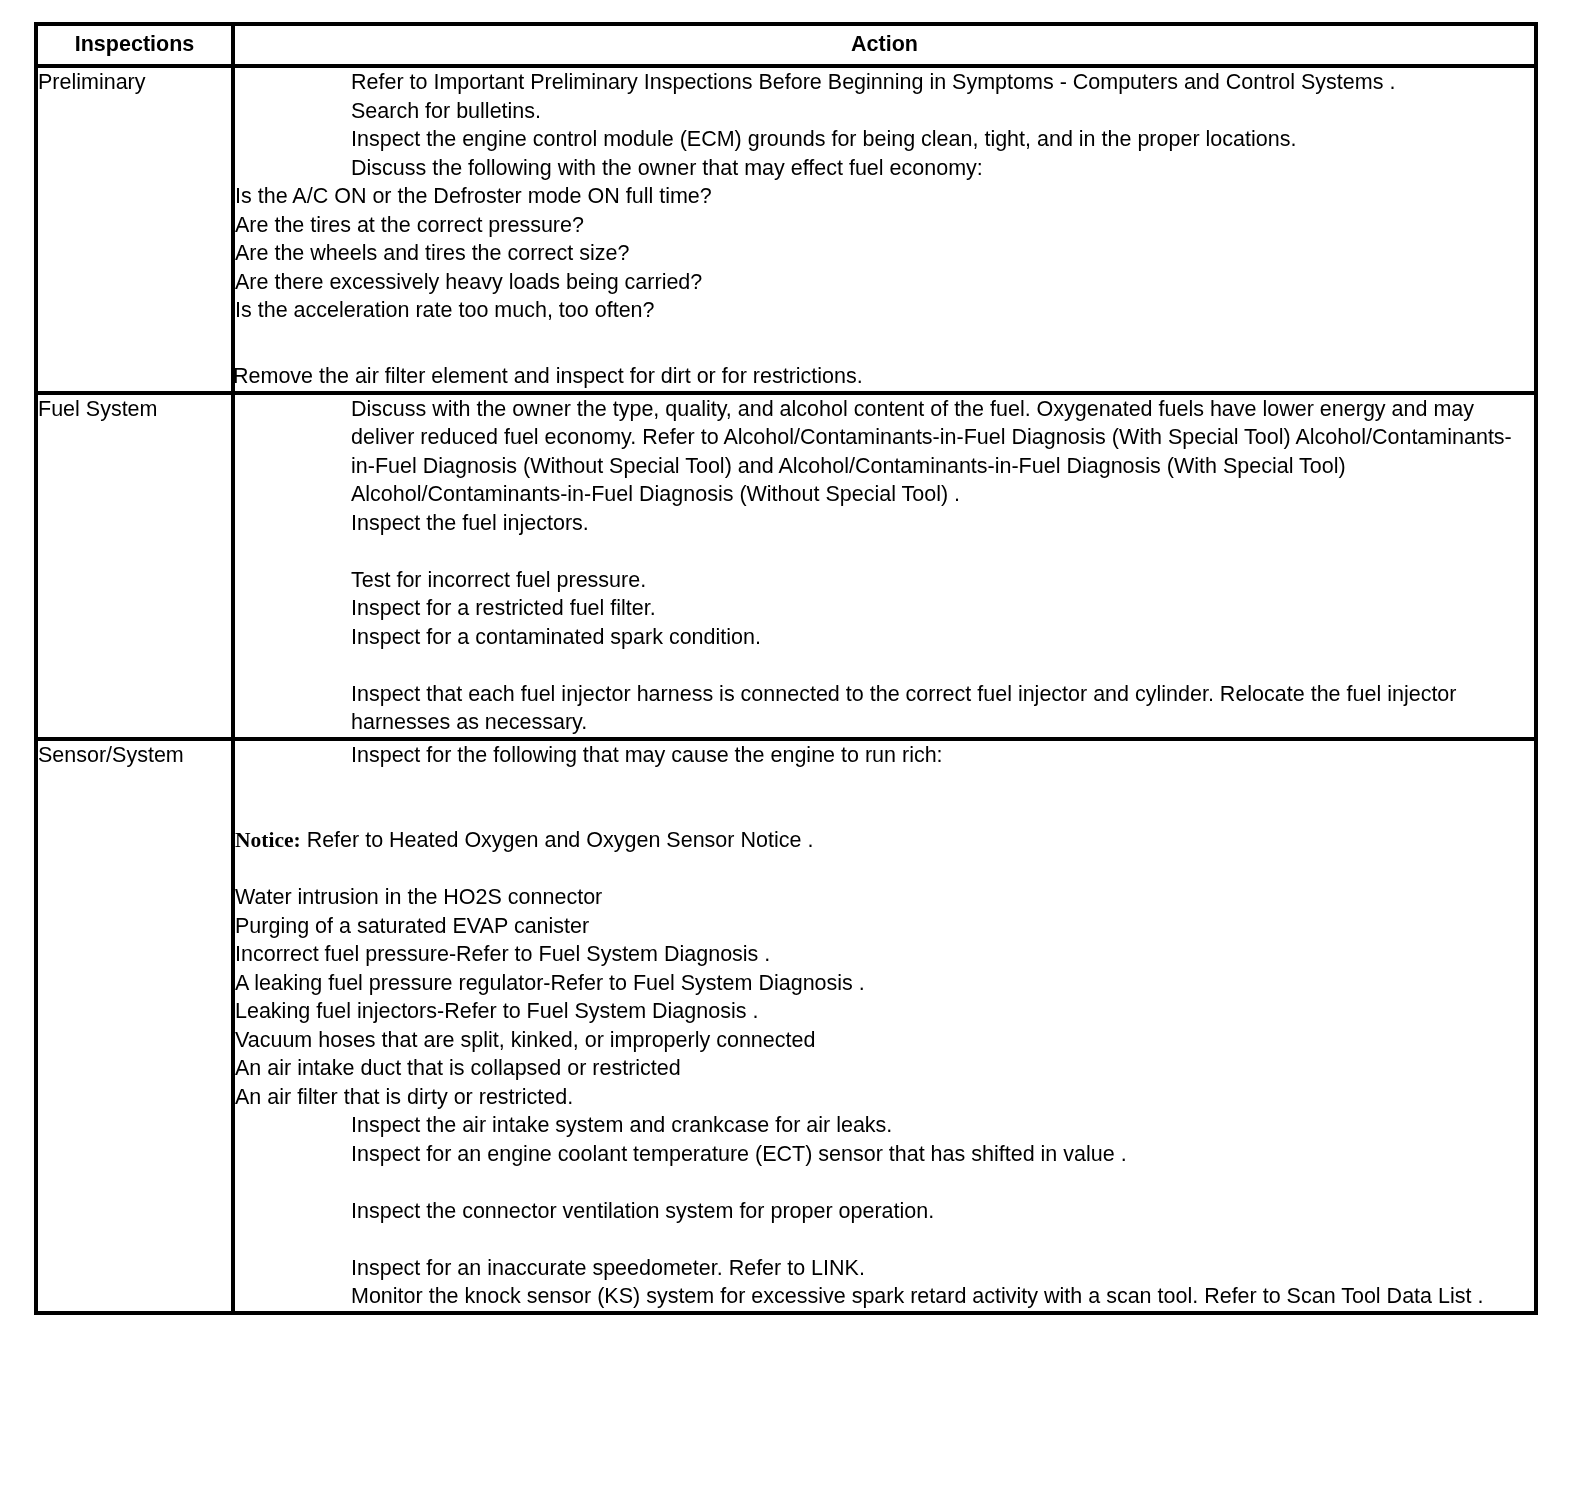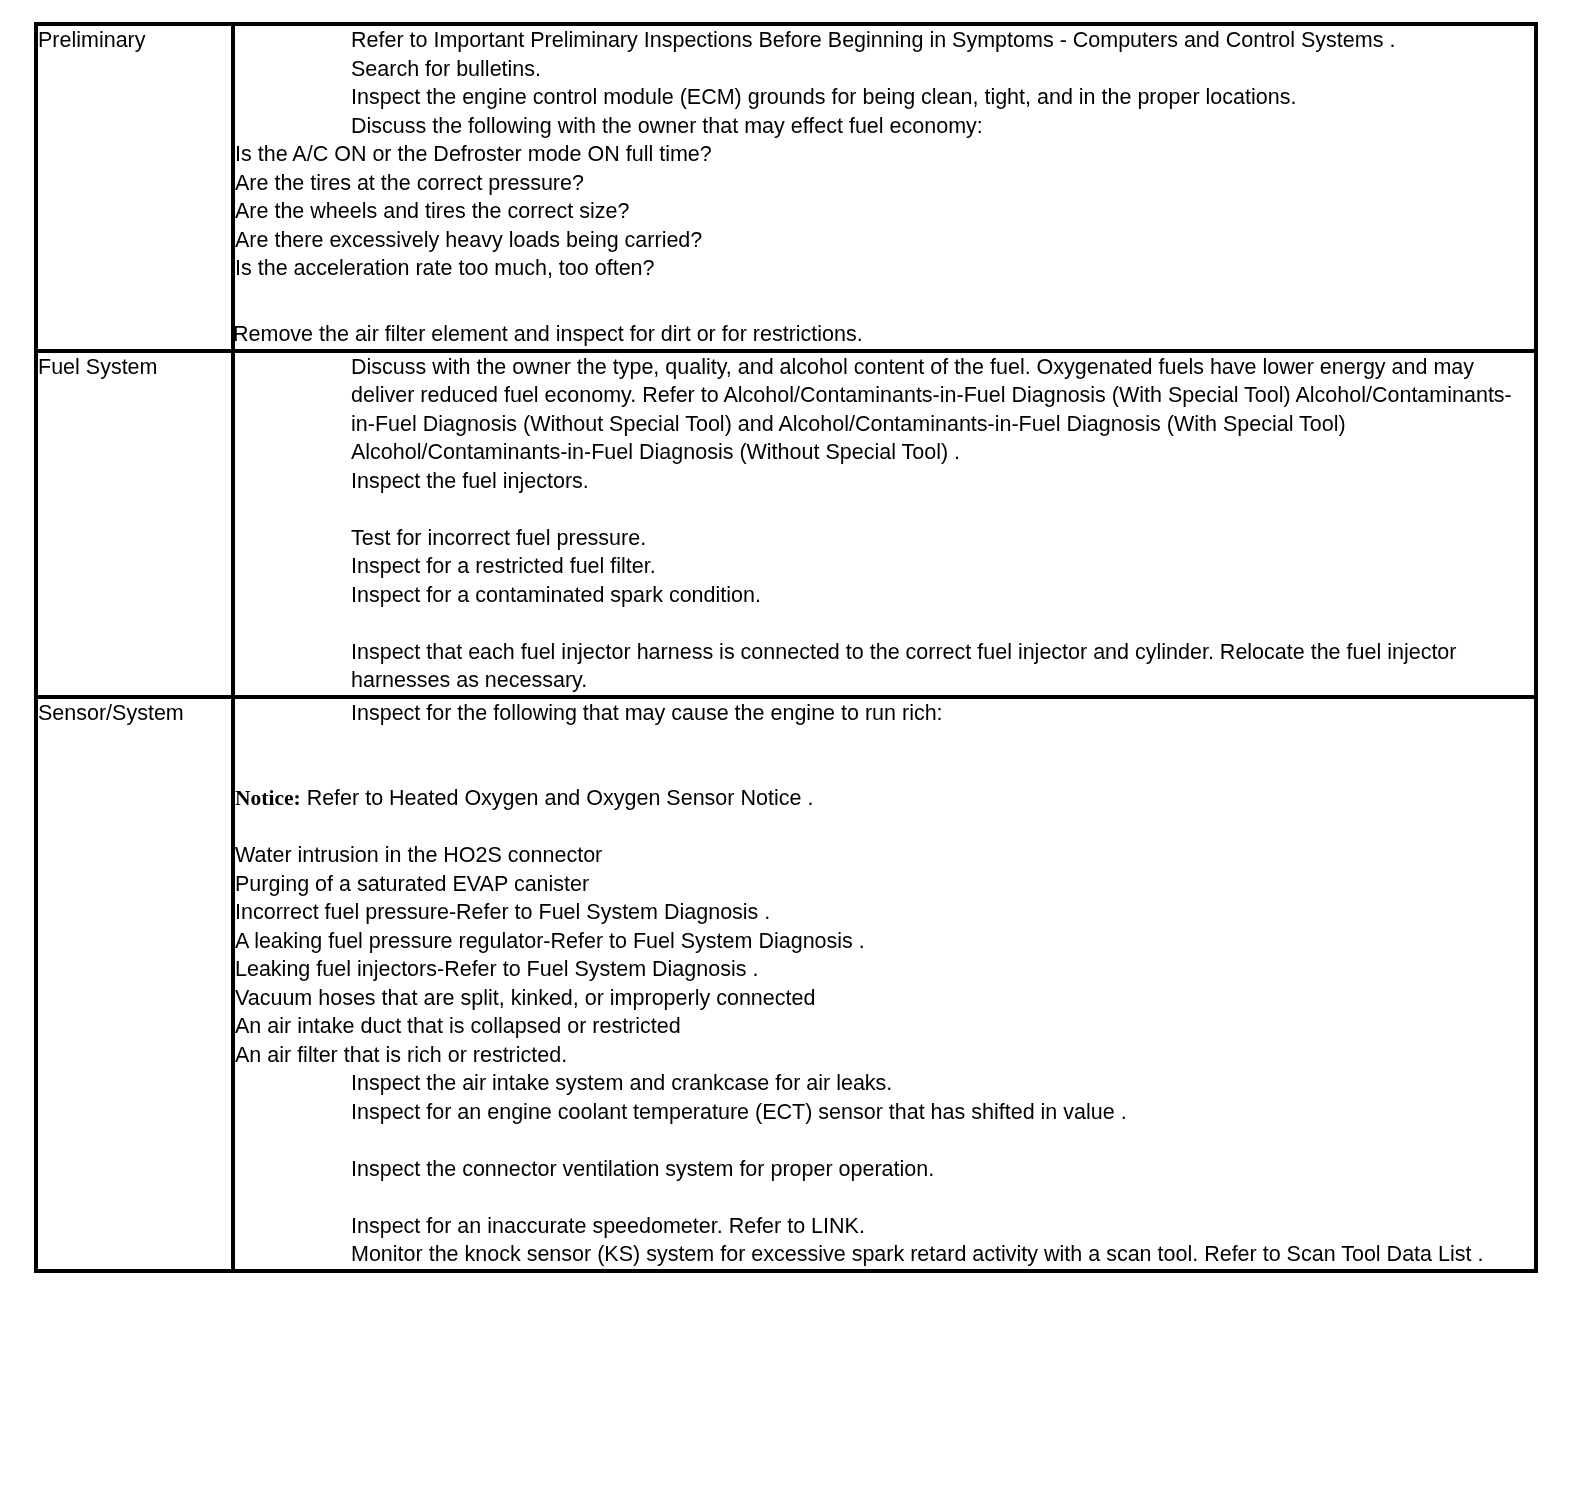--- a/index.html
+++ b/index.html
@@ -28,20 +28,24 @@
   </style>
 </head>
 <body>
 
 <table class="doc">
   <colgroup>
       <col class="c1">
       <col class="c2">
     </colgroup>
   <tbody>
+      <tr>
+    <th>Inspections</th>
+    <th>Action</th>
+  </tr>
 
   <tr>
     <td class="label">Preliminary</td>
     <td class="action">
       <div class="line l1">Refer to Important Preliminary Inspections Before Beginning in Symptoms - Computers and Control Systems .</div>
       <div class="line l1">Search for bulletins.</div>
       <div class="line l1">Inspect the engine control module (ECM) grounds for being clean, tight, and in the proper locations.</div>
       <div class="line l1">Discuss the following with the owner that may effect fuel economy:</div>
       <div class="line l2">Is the A/C ON or the Defroster mode ON full time?</div>
       <div class="line l2">Are the tires at the correct pressure?</div>
@@ -74,21 +78,21 @@
       <div class="gap2"></div>
       <div class="line l2"><b>Notice:</b><span> Refer to Heated Oxygen and Oxygen Sensor Notice .</span></div>
       <div class="gap"></div>
       <div class="line l2">Water intrusion in the HO2S connector</div>
       <div class="line l2">Purging of a saturated EVAP canister</div>
       <div class="line l2">Incorrect fuel pressure-Refer to Fuel System Diagnosis .</div>
       <div class="line l2">A leaking fuel pressure regulator-Refer to Fuel System Diagnosis .</div>
       <div class="line l2">Leaking fuel injectors-Refer to Fuel System Diagnosis .</div>
       <div class="line l2">Vacuum hoses that are split, kinked, or improperly connected</div>
       <div class="line l2">An air intake duct that is collapsed or restricted</div>
-      <div class="line l2">An air filter that is rich or restricted.</div>
+      <div class="line l2">An air filter that is dirty or restricted.</div>
       <div class="line l1">Inspect the air intake system and crankcase for air leaks.</div>
       <div class="line l1">Inspect for an engine coolant temperature (ECT) sensor that has shifted in value .</div>
       <div class="gap"></div>
       <div class="line l1">Inspect the connector ventilation system for proper operation.</div>
       <div class="gap"></div>
       <div class="line l1">Inspect for an inaccurate speedometer. Refer to LINK.</div>
       <div class="line l1">Monitor the knock sensor (KS) system for excessive spark retard activity with a scan tool. Refer to Scan Tool Data List .</div>
     </td>
   </tr>
 </tbody>

